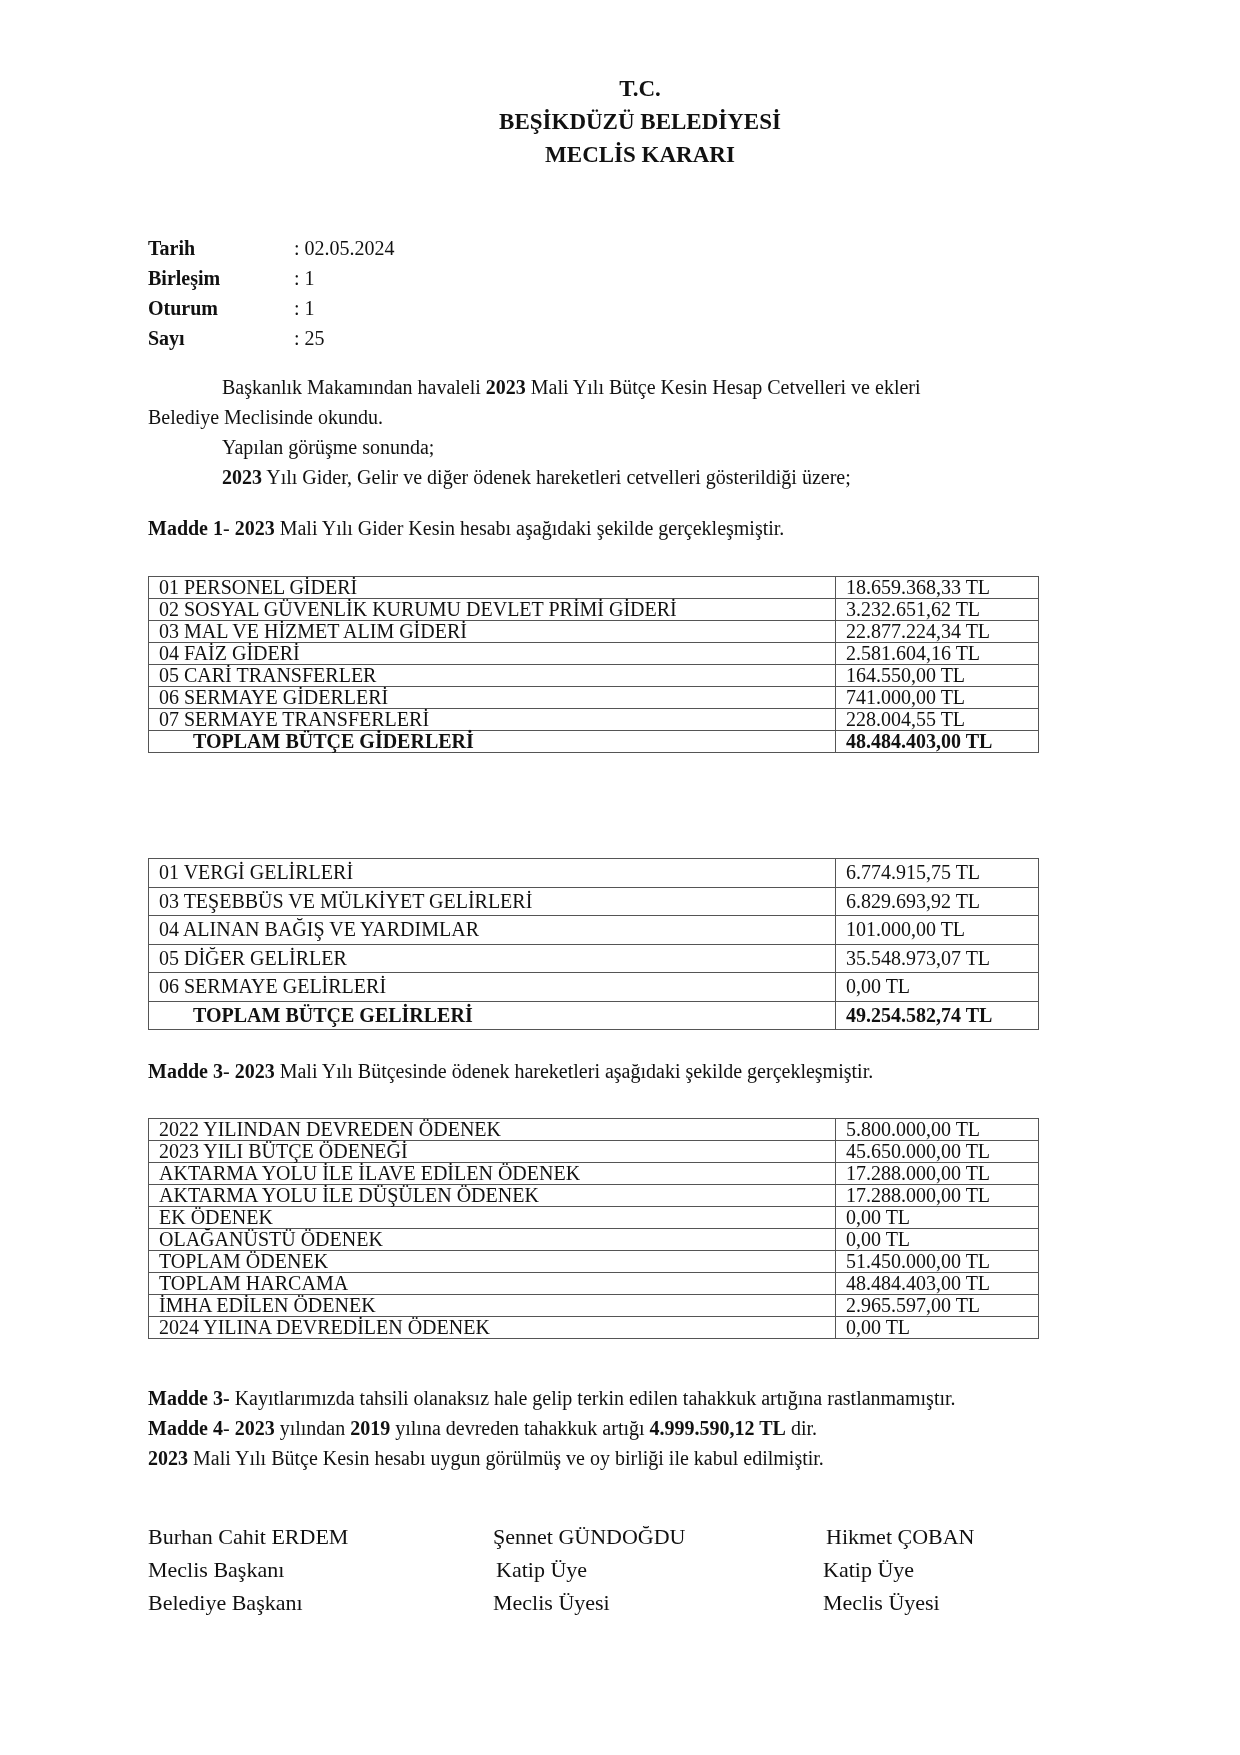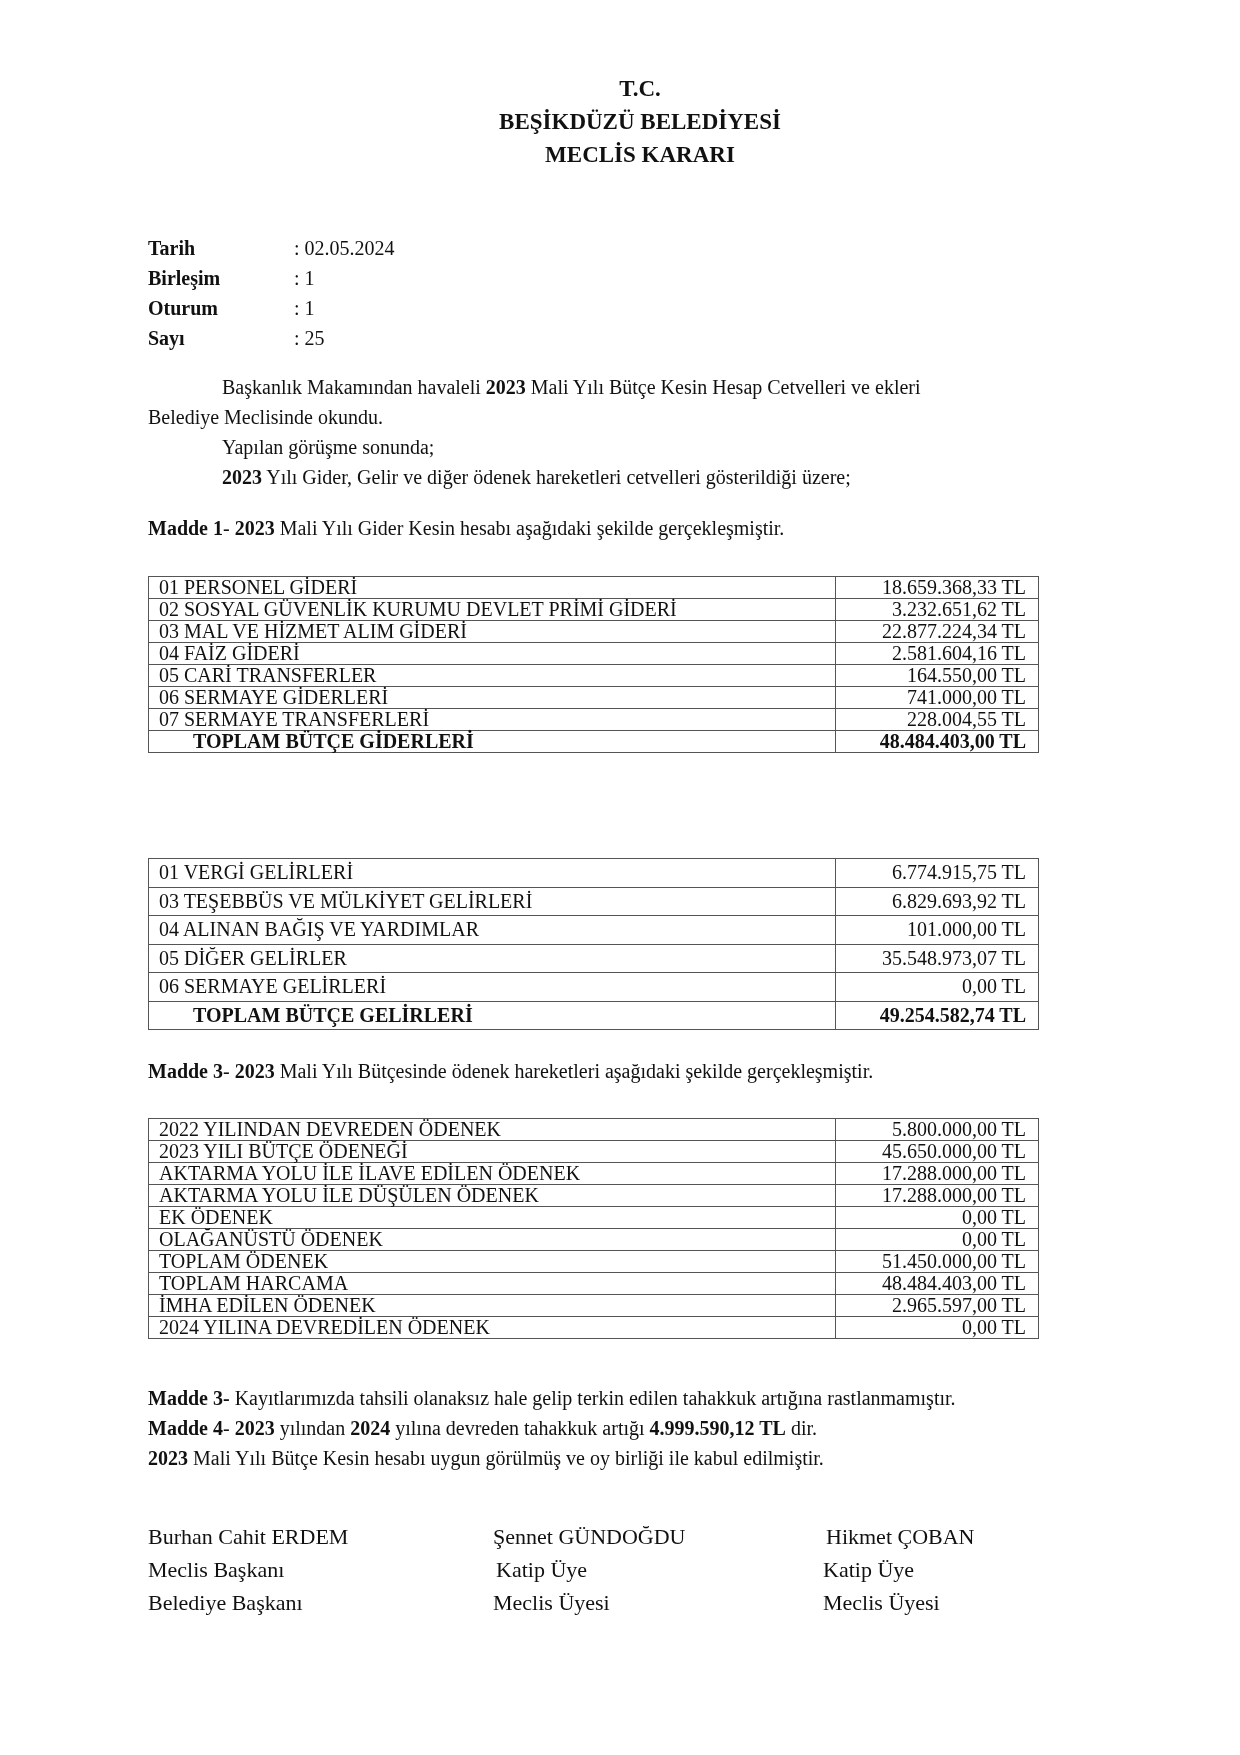--- a/index.html
+++ b/index.html
@@ -9,21 +9,21 @@
   .header { position: absolute; left: 0; width: 1216px; text-align: center; font-weight: bold; font-size: 23px; line-height: 33px; top: 72px; margin-left: 32px; }
   .header div { height: 33px; }
   .meta { position: absolute; left: 148px; top: 230px; font-size: 20px; }
   .meta .row { height: 30px; display: flex; align-items: flex-end; }
   .meta .label { width: 146px; font-weight: bold; }
   .para { position: absolute; left: 148px; font-size: 20px; line-height: 30px; white-space: nowrap; font-family: Liberation Serif, serif; }
   .indent { padding-left: 74px; }
   b { font-weight: bold; }
   table.fin { position: absolute; left: 148px; width: 891px; border-collapse: collapse; font-size: 20px; }
   table.fin td { border: 1.5px solid #555; padding: 0 10px; white-space: nowrap; }
-  table.fin td.val { text-align: right; width: 180px; padding-right: 12px; }
+  table.fin td.val { width: 180px; padding-right: 12px; }
   table.fin tr.total td { font-weight: bold; }
   table.fin tr.total td.lbl { padding-left: 44px; }
   #t1 td, #t3 td { height: 21px; line-height: 21px; }
   #t2 td { height: 27.5px; line-height: 27px; }
   .sig { position: absolute; top: 1520px; font-size: 22px; line-height: 33px; }
   .sig div { height: 33px; white-space: nowrap; }
 </style>
 </head>
 <body>
 
@@ -176,21 +176,21 @@
         </tr>
         <tr>
           <td class="lbl">2024 YILINA DEVREDİLEN ÖDENEK</td>
           <td class="val">0,00 TL</td>
         </tr>
       </tbody>
   </table>
 
   <div class="para" style="top:1383px;">
     <div><b>Madde 3-</b><span> Kayıtlarımızda tahsili olanaksız hale gelip terkin edilen tahakkuk artığına rastlanmamıştır.</span></div>
-    <div><b>Madde 4</b><span>- </span><b>2023</b><span> yılından </span><b>2024</b><span> yılına devreden tahakkuk artığı </span><b>4.999.590,12 TL</b><span> dir.</span></div>
+    <div><b>Madde 4</b><span>- </span><b>2023</b><span> yılından </span><b>2019</b><span> yılına devreden tahakkuk artığı </span><b>4.999.590,12 TL</b><span> dir.</span></div>
     <div><b>2023</b><span> Mali Yılı Bütçe Kesin hesabı uygun görülmüş ve oy birliği ile kabul edilmiştir.</span></div>
   </div>
 
   <div class="sig" style="left:148px;">
     <div>Burhan Cahit ERDEM</div>
     <div>Meclis Başkanı</div>
     <div>Belediye Başkanı</div>
   </div>
   <div class="sig" style="left:493px;">
     <div>Şennet GÜNDOĞDU</div>

